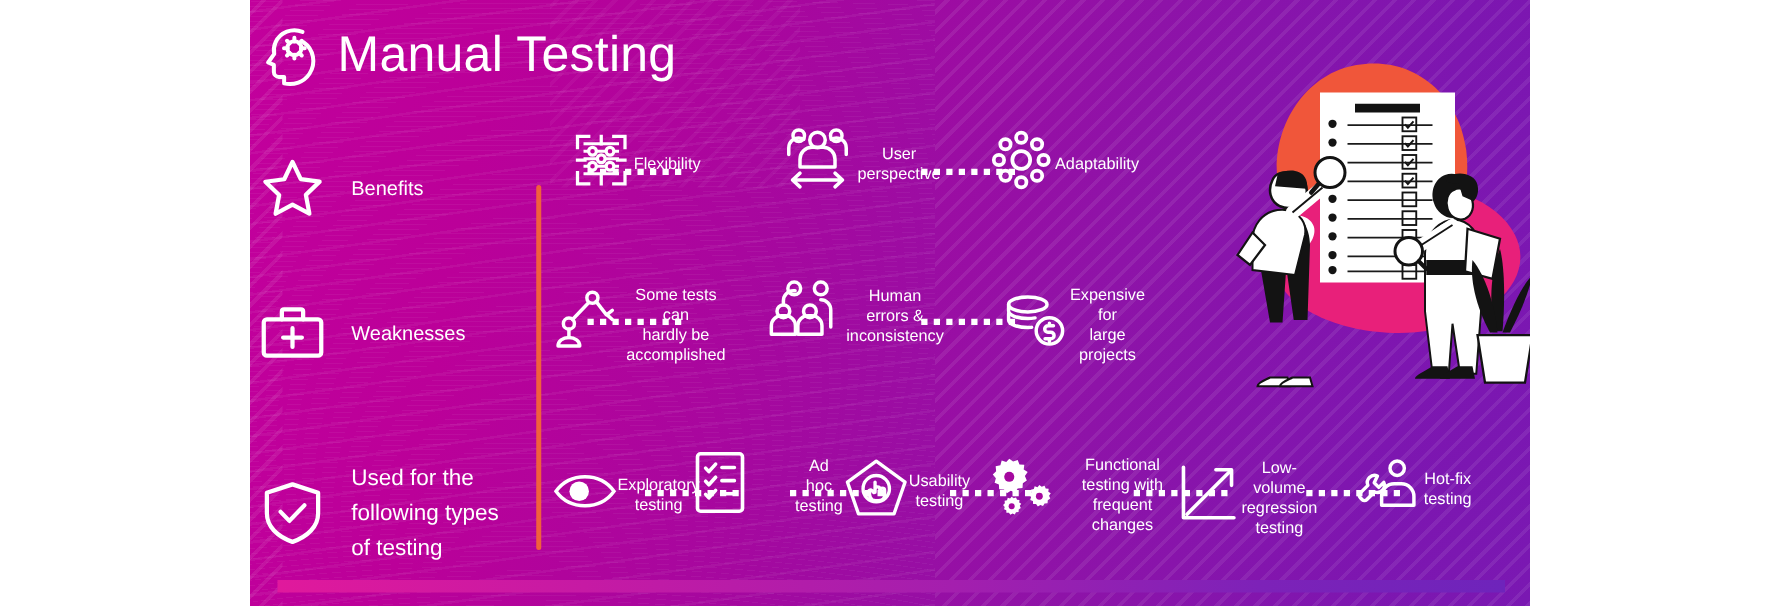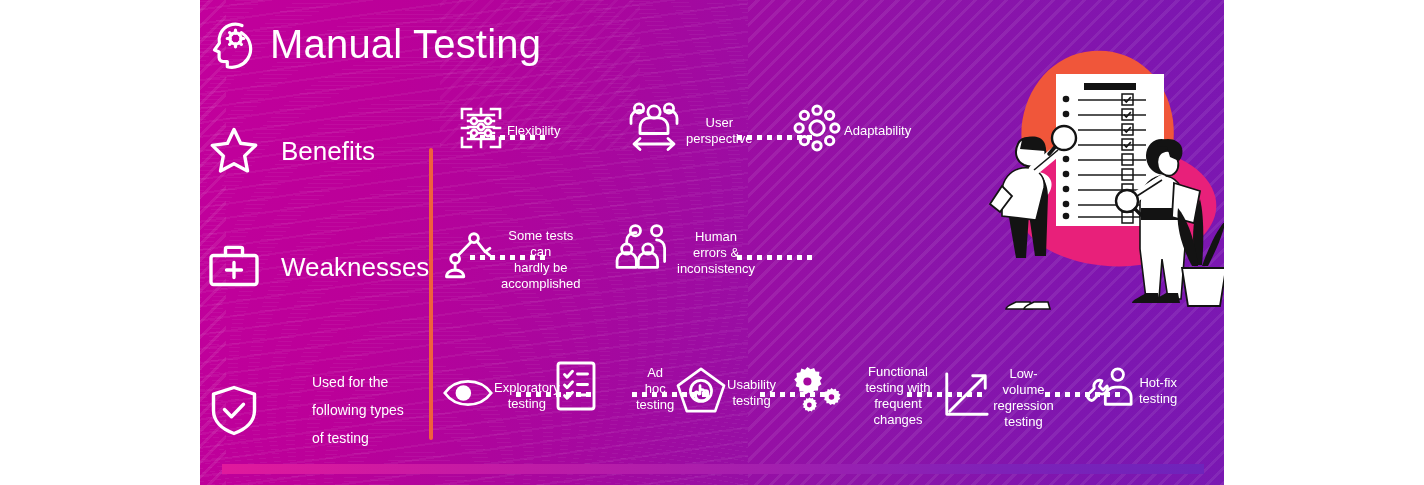--- a/index.html
+++ b/index.html
@@ -55,25 +55,25 @@
 
   
   #bottom-bar{
     position:absolute;left:22px;bottom:11px;width:982px;height:10px;
     background:linear-gradient(90deg,#e0199c 0%,#c61aa4 25%,#a41fae 55%,#7d22b8 80%,#6e24bb 100%);
   }
 
   
   .side-row{position:absolute;left:5px;display:flex;align-items:center;gap:18px;}
   .side-icon{width:58px;height:58px;flex:0 0 58px;}
-  .side-label{color:#fff;font-size:26px;line-height:27px;font-weight:400;}
+  .side-label{color:#fff;font-size:16px;line-height:27px;font-weight:400;}
   #side-1{top:122px;}
   #side-2{top:238px;}
   #side-3{top:368px;}
-  #side-3 .side-label{font-size:14px;line-height:28px;margin-left:31px;}
+  #side-3 .side-label{font-size:18px;line-height:28px;}
 
   
   .item{position:absolute;display:flex;align-items:center;text-align:center;}
   .item .ico{height:56px;display:flex;align-items:center;justify-content:center;}
   .item .cap{
     color:#fff;font-size:13px;line-height:16px;margin-top:6px;white-space:pre-line;
   }
 
   
   .dots{position:absolute;height:5px;display:flex;align-items:center;gap:5px;}
@@ -258,20 +258,33 @@
           <path d="M12 21.5v-3.2a8.3 8.3 0 0 1 8.3-8.3h1.4"></path>
           <path d="M43 17.5a8.3 8.3 0 0 1 8.3 8.3V40"></path>
           <path d="M2 46v-7a8.3 8.3 0 0 1 8.3-8.3h3.4A8.3 8.3 0 0 1 22 39v7z"></path>
           <path d="M24 46v-7a8.3 8.3 0 0 1 8.3-8.3h3.4A8.3 8.3 0 0 1 44 39v7z"></path>
         </svg>
       </div>
       <div class="cap">Human errors &amp;
 inconsistency</div>
     </div>
 
+    <div class="item" style="left:600px;top:222px;width:105px;">
+      <div class="ico">
+        <svg viewBox="0 0 58 50" width="56" height="48" fill="none" stroke="#fff" stroke-width="2.9" stroke-linecap="round" stroke-linejoin="round">
+          <ellipse cx="23" cy="11" rx="16" ry="6.2"></ellipse>
+          <path d="M7 11v5.5c0 3.4 7.2 6.2 16 6.2 2.2 0 4.2-.2 6-.5"></path>
+          <path d="M7 18.5V24c0 3.4 7.2 6.2 16 6.2 1.1 0 2.2 0 3.2-.1"></path>
+          <circle cx="41" cy="33" r="11"></circle>
+          <path d="M44.4 28.8h-4.6a2.7 2.7 0 0 0 0 5.4h2.4a2.7 2.7 0 0 1 0 5.4h-4.8M41 26.6v2.2M41 39.6v2.2"></path>
+        </svg>
+      </div>
+      <div class="cap">Expensive for
+large projects</div>
+    </div>
 
     <div class="dots" style="left:316px;top:392px;">
       <i></i>
         <i></i>
         <i></i>
         <i></i>
         <i></i>
         <i></i>
         <i></i>
         <i></i>

